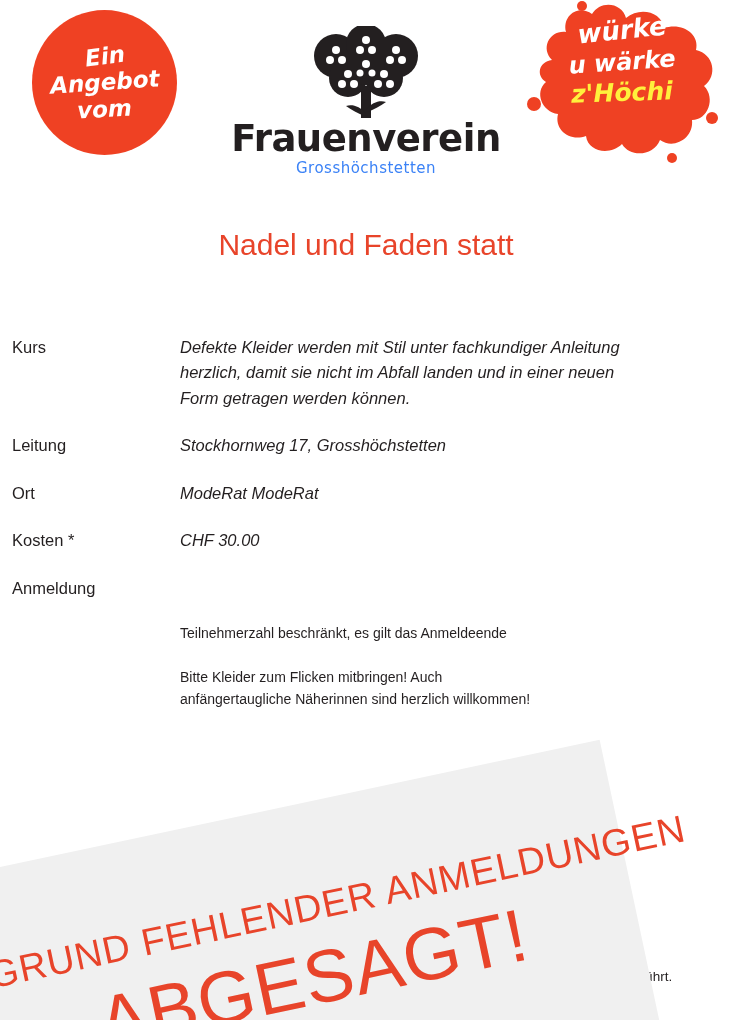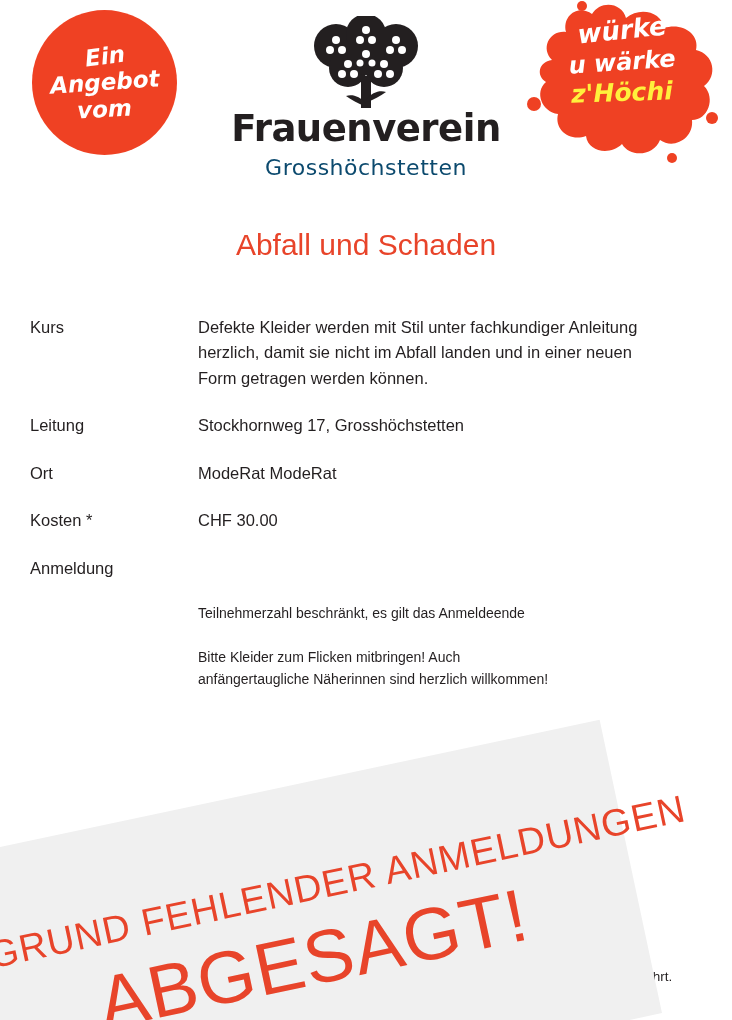--- a/index.html
+++ b/index.html
@@ -43,44 +43,44 @@
     text-align: center;
   }
   .badge-circle .l1 { font-size: 23px; transform: rotate(-7deg); }
   .badge-circle .l2 { font-size: 23px; transform: rotate(-4deg); }
   .badge-circle .l3 { font-size: 23px; transform: rotate(-3deg); }
 
   
   .logo {
     position: absolute;
     left: 50%;
-    top: 16px;
+    top: 26px;
     transform: translateX(-50%);
     width: 290px;
     text-align: center;
   }
   .logo-tree {
     display: block;
     margin: 0 auto;
   }
   .logo-name {
     font-family: "DejaVu Sans", sans-serif;
     font-weight: bold;
     font-size: 37px;
     letter-spacing: -0.5px;
     line-height: 1;
     margin-top: 2px;
     color: #231f20;
   }
   .logo-sub {
     font-family: "DejaVu Sans", sans-serif;
-    font-size: 22px;
+    font-size: 15px;
     letter-spacing: 0.5px;
-    color: #0c4a6e;
-    margin-top: 8px;
+    color: #3b82f6;
+    margin-top: 2px;
   }
 
   
   .splash {
     position: absolute;
     right: 10px;
     top: 0px;
     width: 200px;
     height: 165px;
   }
@@ -107,38 +107,38 @@
     margin-top: 42px;
     text-align: center;
     color: #e8442a;
     font-size: 30px;
     line-height: 1.55;
     font-family: "Liberation Sans", sans-serif;
   }
 
   
   .content {
-    margin-top: 46px;
-    padding: 0 30px 0 30px;
+    margin-top: 66px;
+    padding: 0 30px 0 12px;
     position: relative;
   }
   .row {
     display: flex;
     margin-bottom: 22px;
     font-size: 16.5px;
     line-height: 1.55;
   }
   .row .label {
     width: 168px;
     flex: 0 0 168px;
   }
   .row .value {
     flex: 1 1 auto;
   }
-  .value .line { display: block; }
+  .value .line { display: block; font-style: italic; }
   .indent-note {
     margin-left: 168px;
     font-size: 14px;
     line-height: 1.55;
   }
 
   
   .cancel-overlay {
     position: absolute;
     left: -22px;
@@ -239,21 +239,21 @@
     </svg>
     <div class="splash-text">
       <span class="s1">würke</span>
       <span class="s2">u wärke</span>
       <span class="s3">z'Höchi</span>
     </div>
   </div>
 </div>
 
 <div class="title">
-  <div>Abfall und Schaden</div>
+  <div>Nadel und Faden statt</div>
 </div>
 
 <div class="content">
 
   <div class="row">
     <div class="label">Kurs</div>
     <div class="value">
       <span class="line">Defekte Kleider werden mit Stil unter fachkundiger Anleitung</span>
       <span class="line">herzlich, damit sie nicht im Abfall landen und in einer neuen</span>
       <span class="line">Form getragen werden können.</span>

